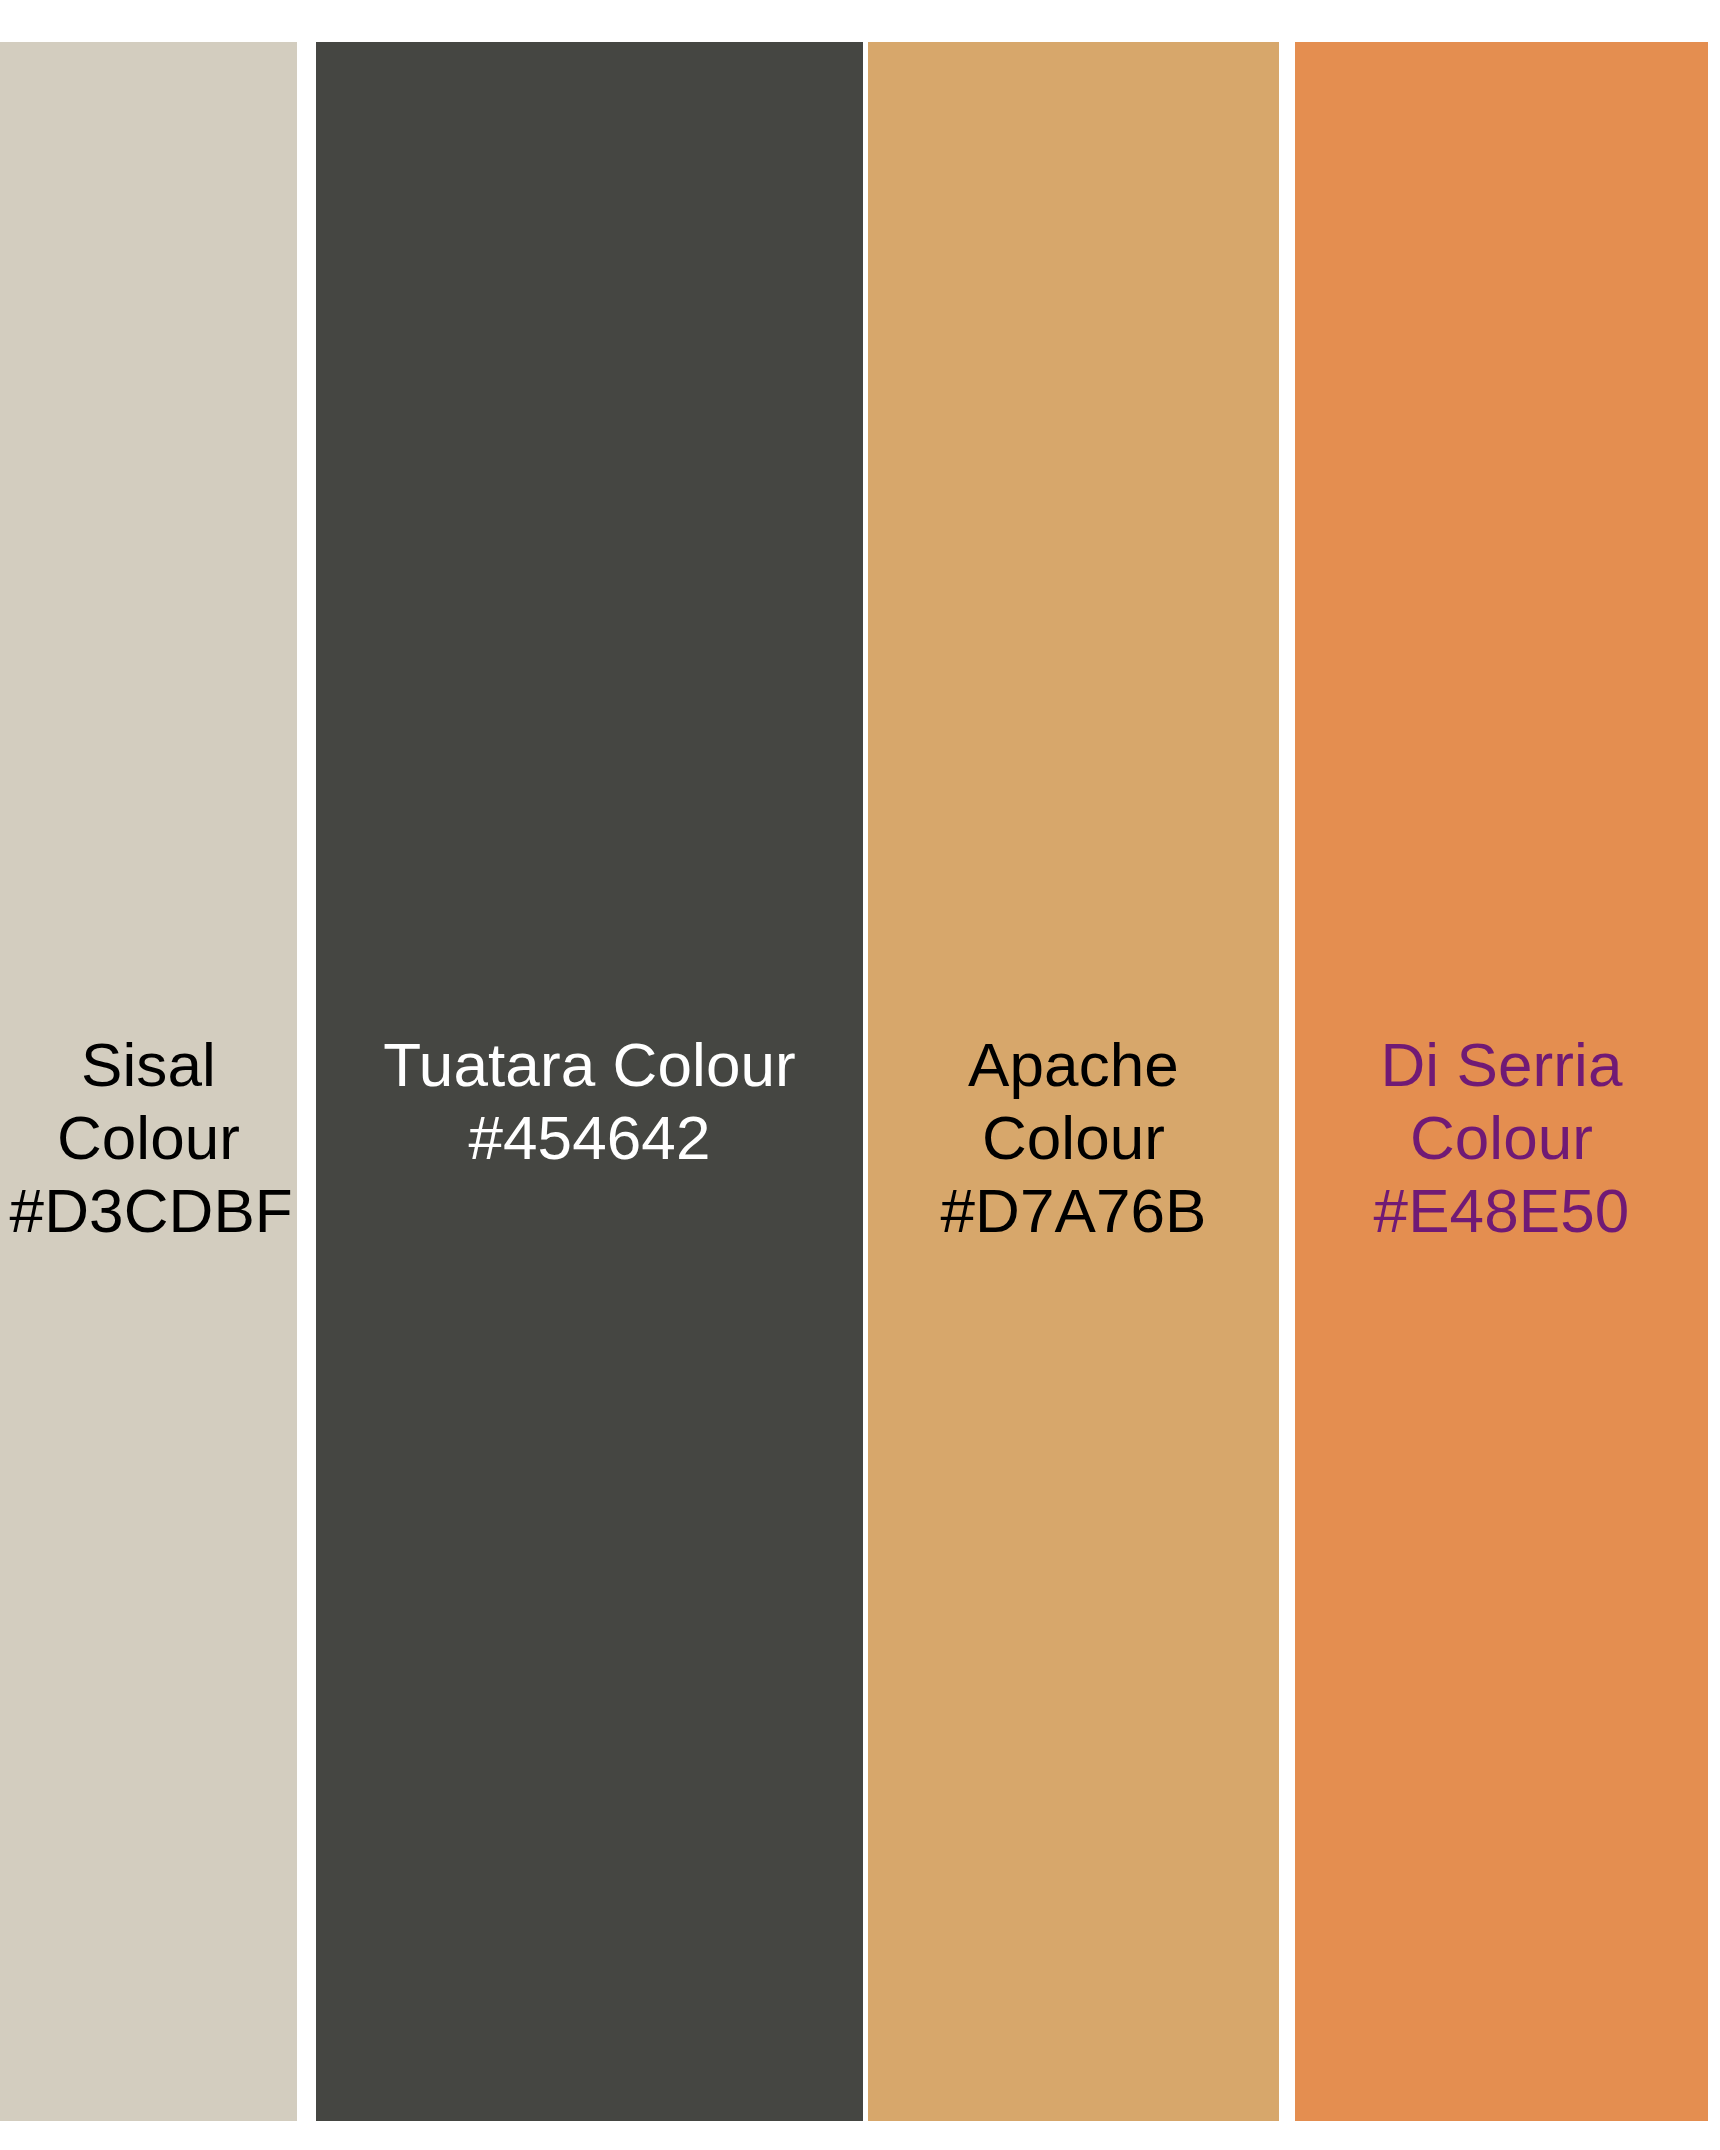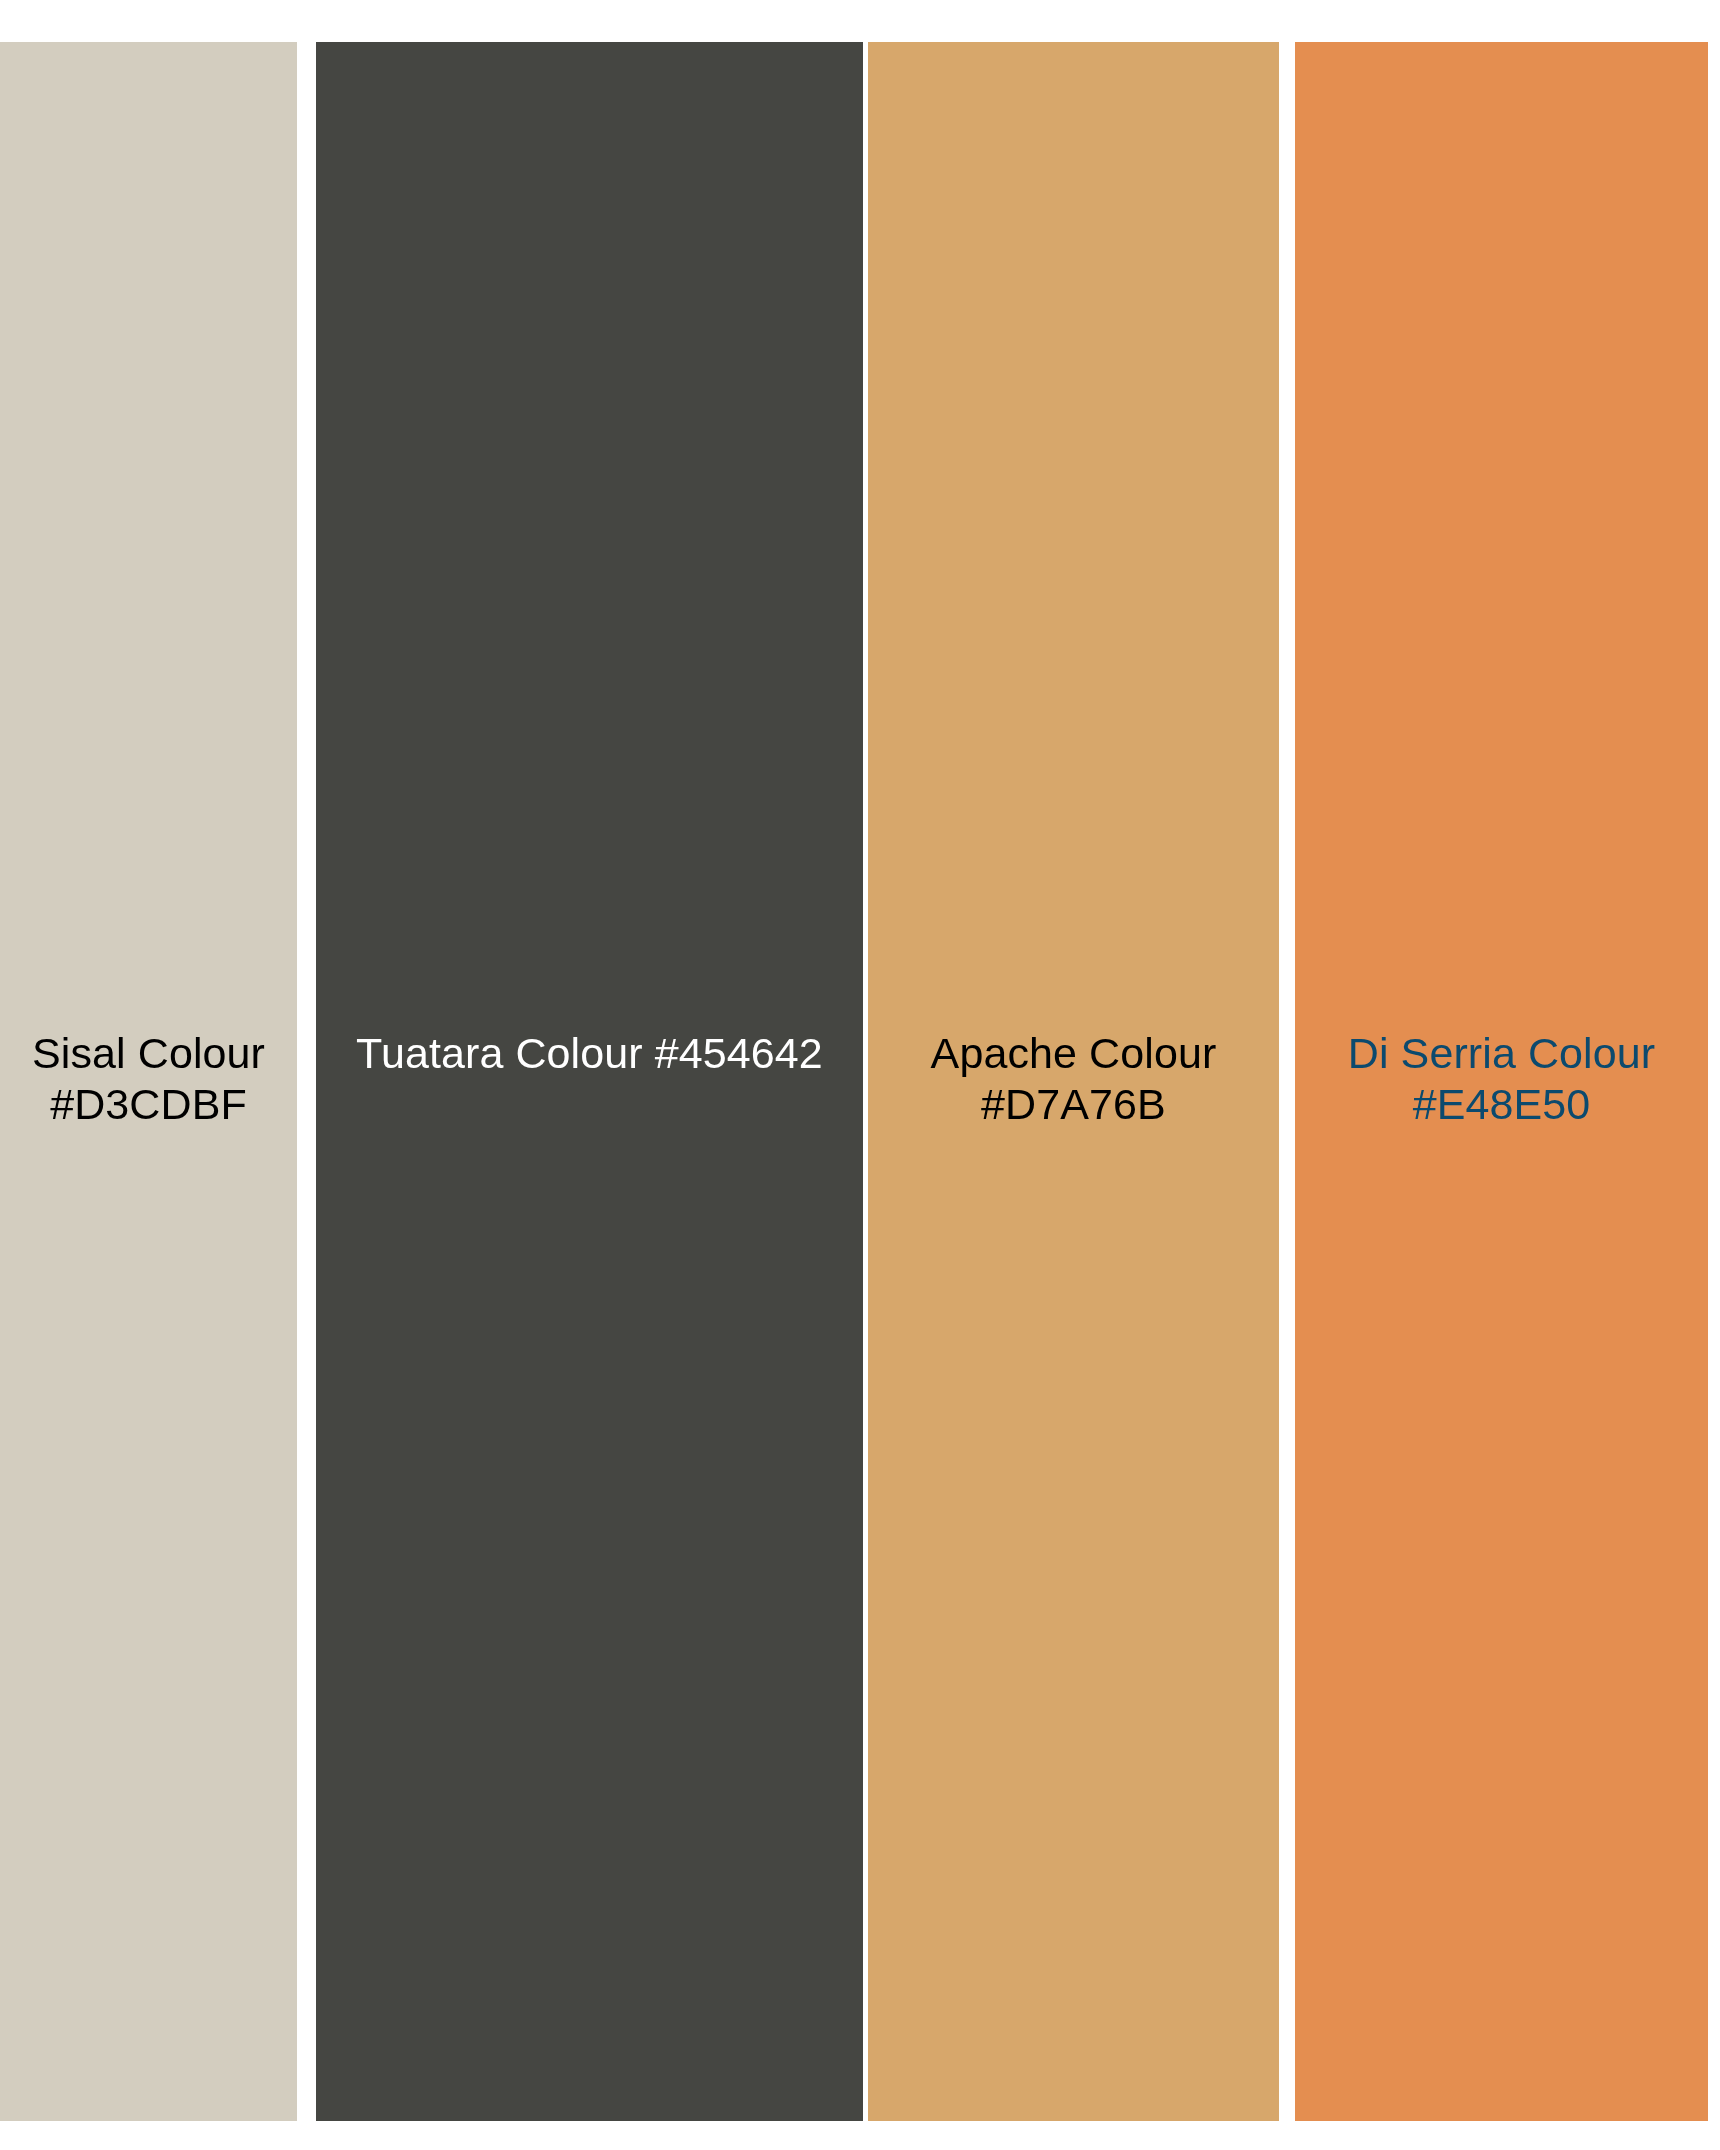--- a/index.html
+++ b/index.html
@@ -27,21 +27,21 @@
     height: 2079px;
     box-sizing: border-box;
   }
 
   .swatch-label {
     position: absolute;
     top: 986px;
     left: 0;
     right: 0;
     text-align: center;
-    font-size: 43px;
+    font-size: 62px;
     line-height: 1.18;
     letter-spacing: 0.1px;
     padding: 0 9.6px;
     box-sizing: border-box;
     white-space: normal;
     word-break: normal;
   }
 
   
   .col-0 { left: 0px;    width: 297px; }
@@ -60,17 +60,17 @@
 
   <div class="swatch col-1" style="background: rgb(69, 70, 66);">
     <div class="swatch-label" style="color: rgb(255, 255, 255);">Tuatara Colour #454642</div>
   </div>
 
   <div class="swatch col-2" style="background: rgb(215, 167, 107);">
     <div class="swatch-label" style="color: rgb(0, 0, 0);">Apache Colour #D7A76B</div>
   </div>
 
   <div class="swatch col-3" style="background: rgb(228, 142, 80);">
-    <div class="swatch-label" style="color: #0c4a6e;">Di Serria Colour #E48E50</div>
+    <div class="swatch-label" style="color: #701a75;">Di Serria Colour #E48E50</div>
   </div>
 
 </div>
 
 
 </body></html>

